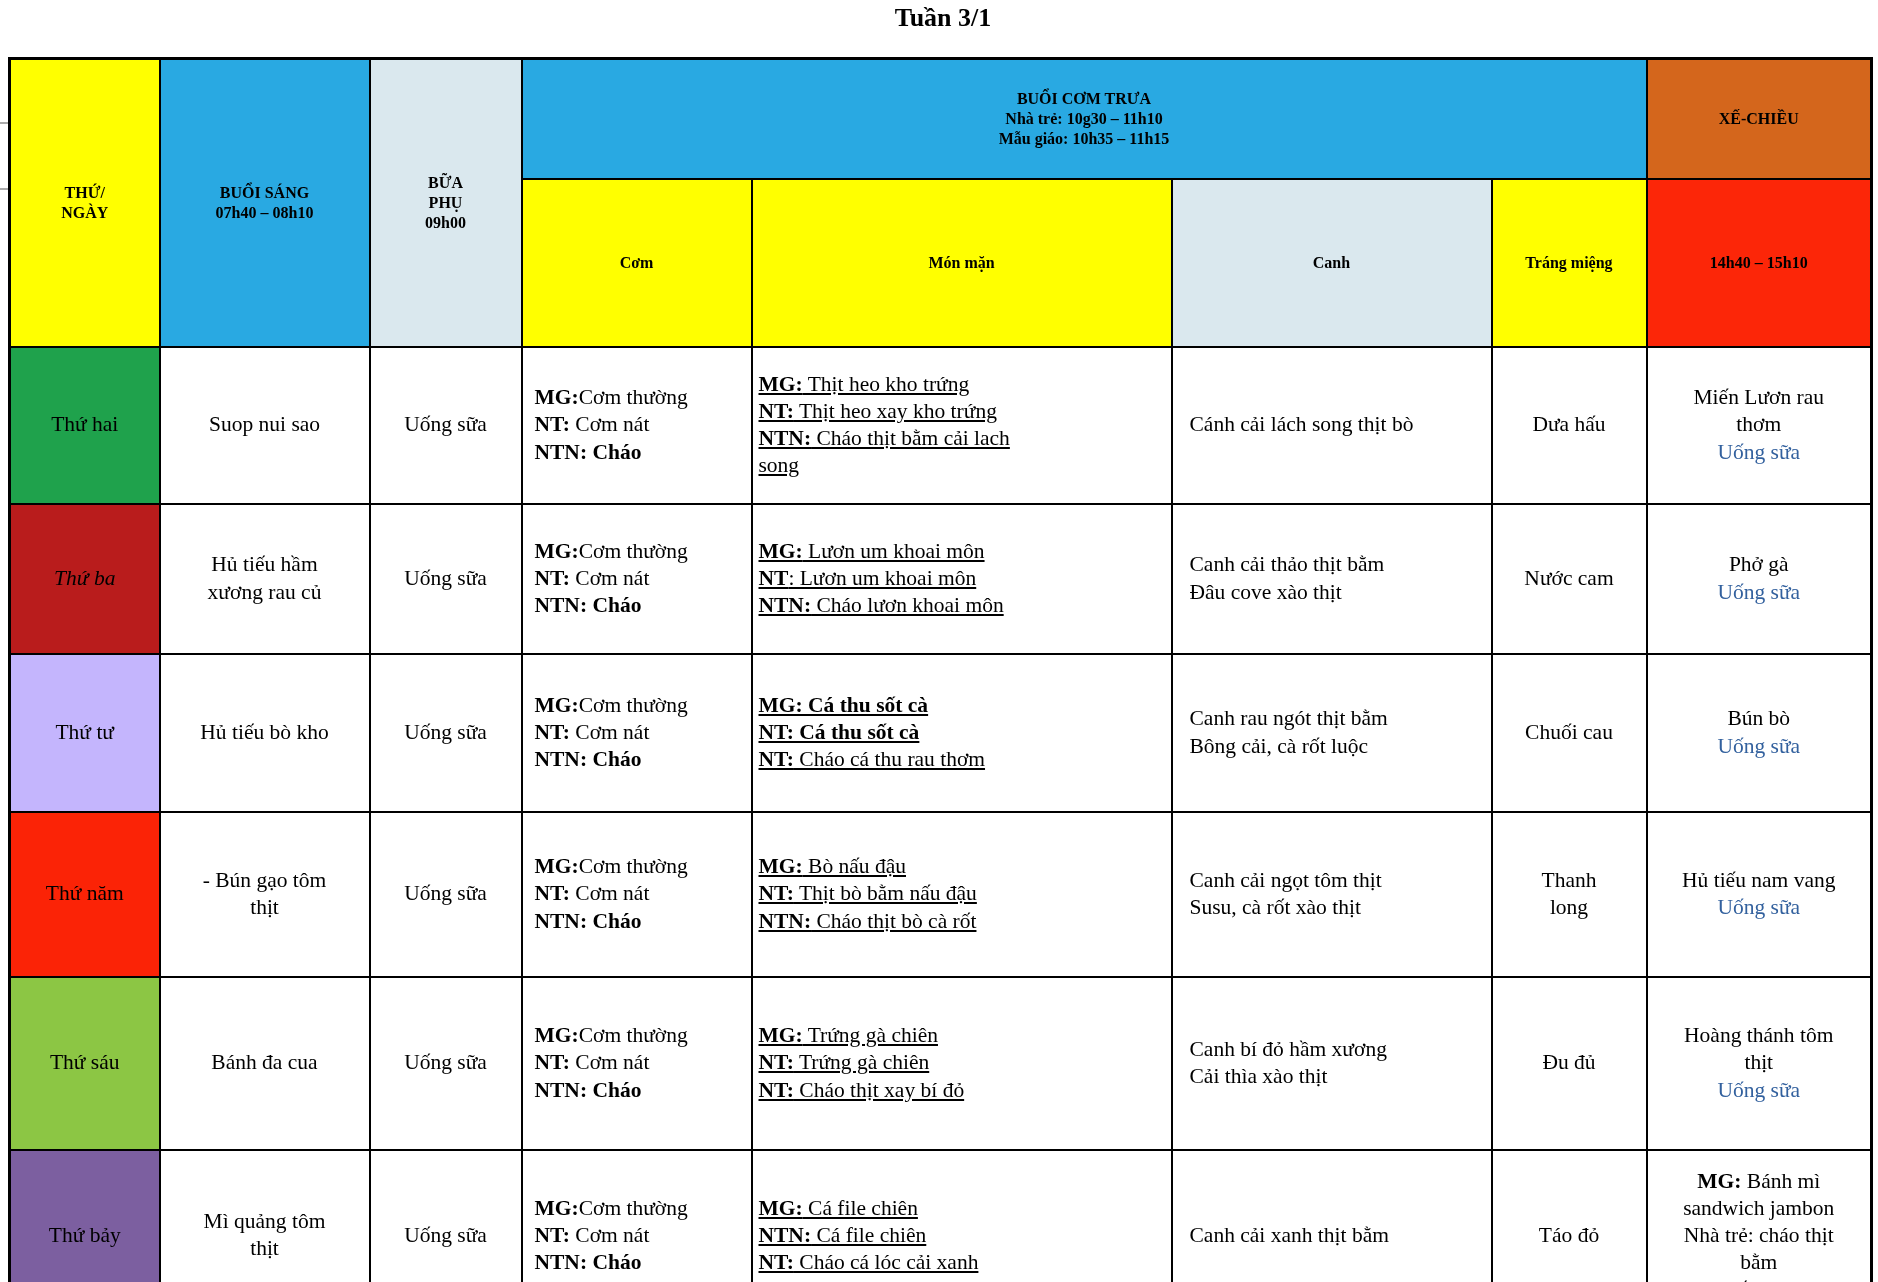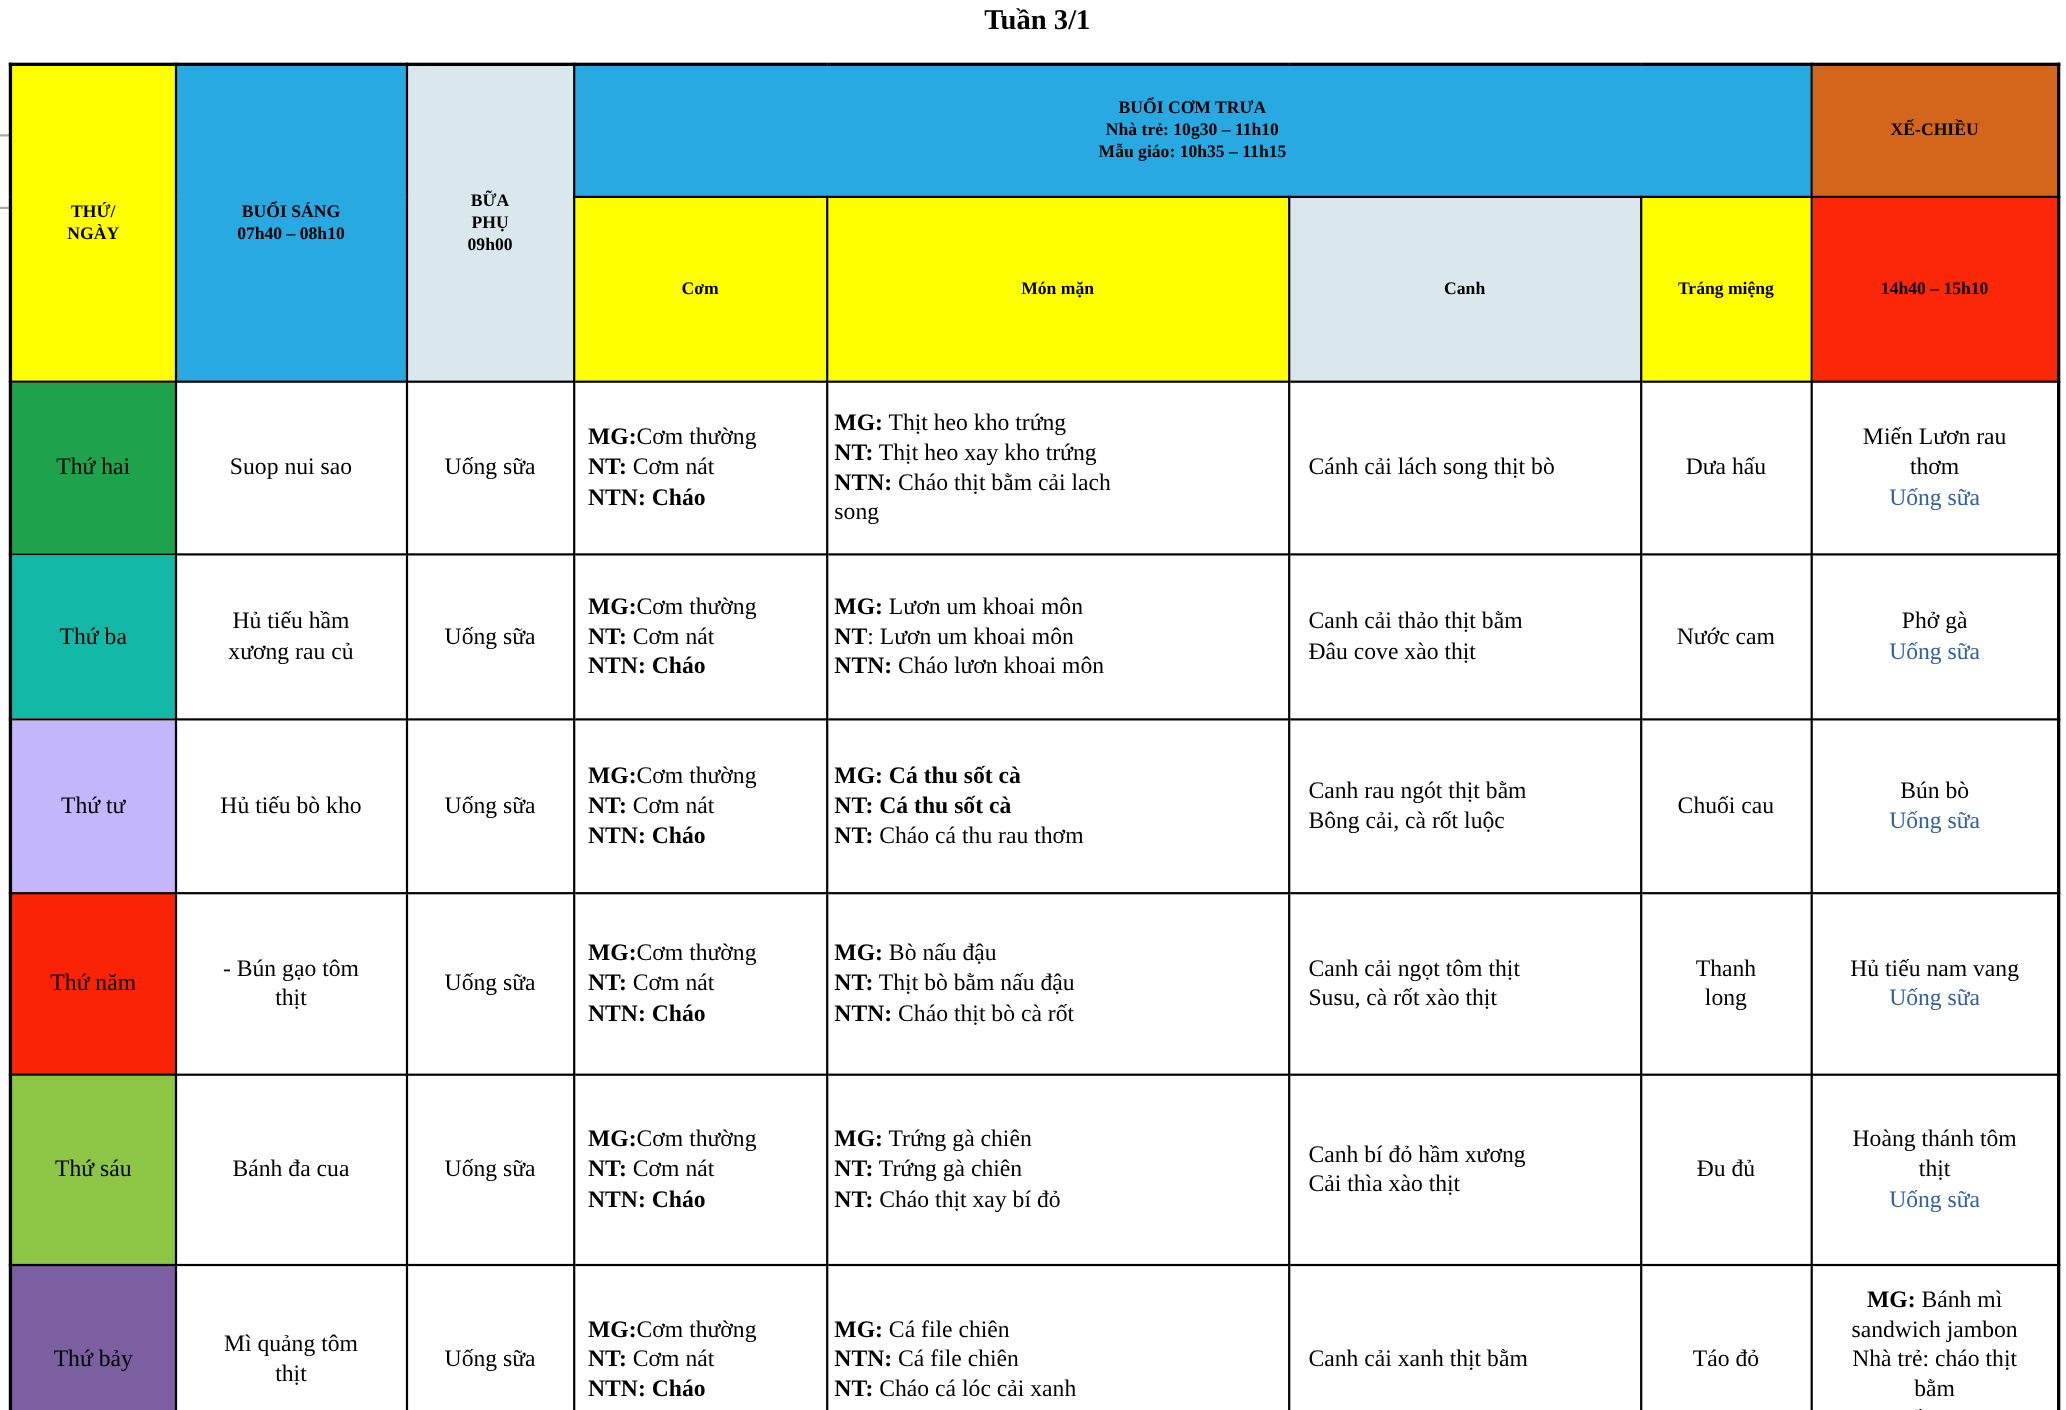--- a/index.html
+++ b/index.html
@@ -39,21 +39,21 @@
   .bg-yellow  { background:var(--header-yellow); }
   .bg-blue    { background:var(--header-blue); }
   .bg-lblue   { background:var(--header-light-blue); }
   .bg-orange  { background:var(--header-orange); }
   .bg-red     { background:var(--header-red); }
 
   td.day-cell   { font-size:21.5px;margin-top:32px; }
   td.bf-cell    { }
   td.snack-cell { }
   td.com-cell   { text-align:left; padding-left:12px; }
-  td.man-cell   { text-align:left; padding-right:8px; }
+  td.man-cell   { text-align:left; padding-right:8px;text-decoration:underline; }
   td.canh-cell  { text-align:left; padding-left:17px; padding-right:10px; }
   td.trang-cell { }
   td.xe-cell    { }
 
   .line { display:block; }
   .b { font-weight:bold; }
   .blue { color:var(--milk-text-blue); }
 </style>
 </head>
 <body>
@@ -126,21 +126,21 @@
     <td class="trang-cell">
           <span class="line"><span>Dưa hấu</span></span>
         </td>
     <td class="xe-cell">
           <span class="line"><span>Miến Lươn rau</span></span>
           <span class="line"><span>thơm</span></span>
           <span class="line"><span class="blue">Uống sữa</span></span>
         </td>
   </tr>
       <tr class="r1">
-    <td class="day-cell" style="background: #14b8a6;">Thứ ba</td>
+    <td class="day-cell" style="background: #b91c1c; font-style: italic;">Thứ ba</td>
     <td class="bf-cell">
           <span class="line"><span>Hủ tiếu hầm</span></span>
           <span class="line"><span>xương rau củ</span></span>
         </td>
     <td class="snack-cell">Uống sữa</td>
     <td class="com-cell">
           <span class="line"><span class="b">MG:</span><span>Cơm thường</span></span>
           <span class="line"><span class="b">NT:</span><span> Cơm nát</span></span>
           <span class="line"><span class="b">NTN: Cháo</span></span>
         </td>

